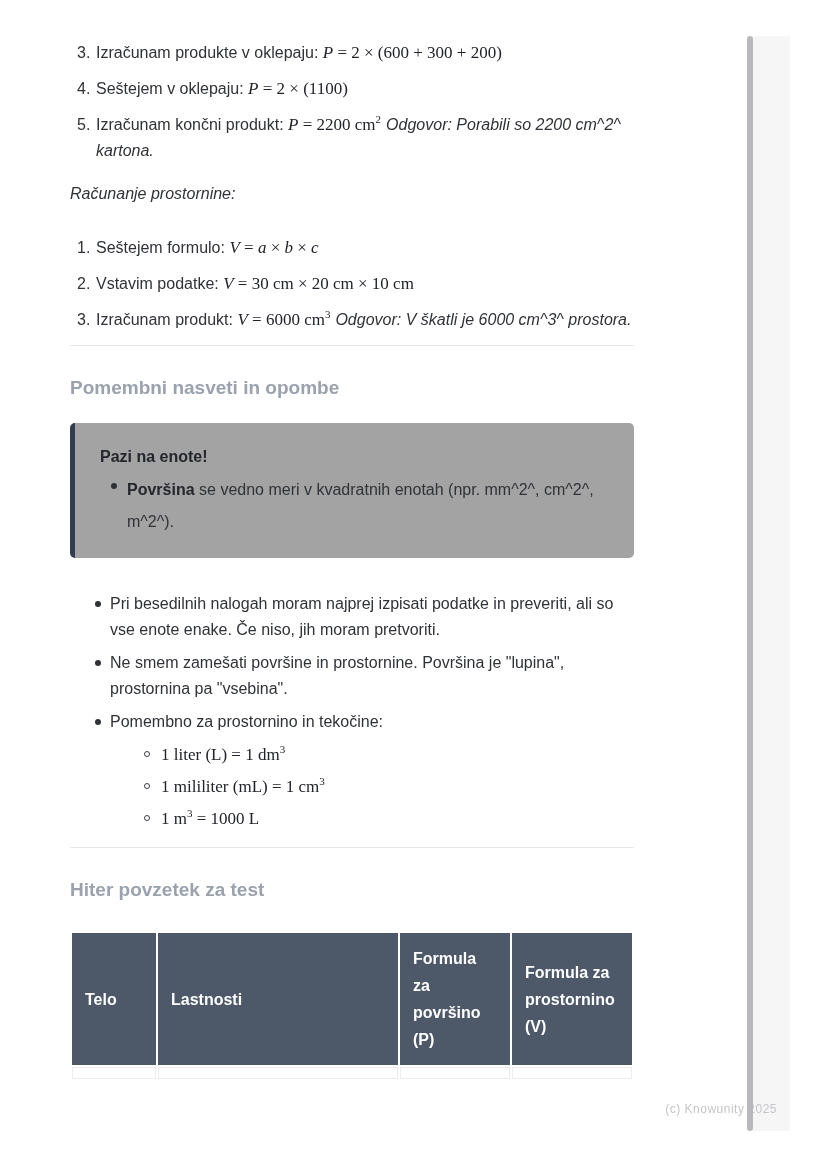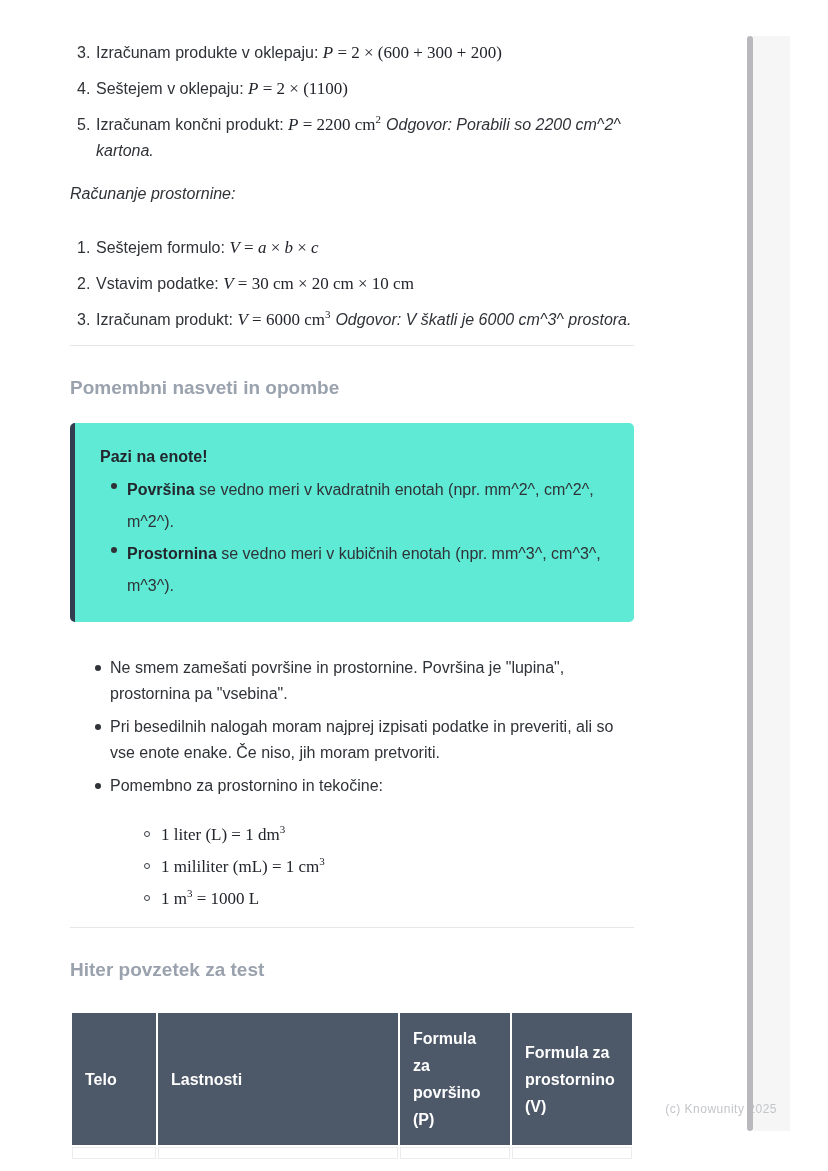--- a/index.html
+++ b/index.html
@@ -55,21 +55,21 @@
     font-size:19px;
     line-height:31px;
     font-weight:700;
     color:#9aa2ae;
     margin-top:26px;
   }
 
   
   .callout {
     margin-top:20px;
-    background:#5eead4;
+    background:#a3a3a3;
     border-left:5px solid #323e4f;
     border-radius:5px;
     padding:21px 24px 20px 25px;
   }
   .callout-title {
     font-size:16px;
     line-height:26px;
     font-weight:700;
     color:#23262c;
     margin-bottom:4px;
@@ -94,21 +94,21 @@
   .blist { margin-top:33px; }
   .bitem {
     position:relative;
     padding-left:40px;
     font-size:16px;
     line-height:26px;
     margin-bottom:7px;
   }
   .bitem > .dot { left:25px; top:10px; }
 
-  .slist { margin-top:20px; }
+  .slist { margin-top:4px; }
   .sitem {
     position:relative;
     padding-left:51px;
     font-family:"Liberation Serif", serif;
     font-size:17px;
     line-height:32px;
     color:#22242c;
   }
   .ring {
     position:absolute;
@@ -206,34 +206,30 @@
   <hr class="divider">
 
   <div class="h-section">Pomembni nasveti in opombe</div>
 
   <div class="callout">
     <div class="callout-title">Pazi na enote!</div>
     <div class="citem">
       <span class="dot"></span>
       <span class="b">Površina</span><span> se vedno meri v kvadratnih enotah (npr. mm^2^, cm^2^, m^2^).</span>
     </div>
-    <div class="citem">
-      <span class="dot"></span>
-      <span class="b">Prostornina</span><span> se vedno meri v kubičnih enotah (npr. mm^3^, cm^3^, m^3^).</span>
-    </div>
   </div>
 
   <div class="blist">
     <div class="bitem">
       <span class="dot"></span>
+      <span>Pri besedilnih nalogah moram najprej izpisati podatke in preveriti, ali so vse enote enake. Če niso, jih moram pretvoriti.</span>
+    </div>
+    <div class="bitem">
+      <span class="dot"></span>
       <span>Ne smem zamešati površine in prostornine. Površina je "lupina", prostornina pa "vsebina".</span>
-    </div>
-    <div class="bitem">
-      <span class="dot"></span>
-      <span>Pri besedilnih nalogah moram najprej izpisati podatke in preveriti, ali so vse enote enake. Če niso, jih moram pretvoriti.</span>
     </div>
     <div class="bitem">
       <span class="dot"></span>
       <span>Pomembno za prostornino in tekočine:</span>
       <div class="slist">
         <div class="sitem">
           <span class="ring"></span>
           <span class="smath"><span>1 liter (L) = 1 dm</span><sup>3</sup></span>
         </div>
         <div class="sitem">

